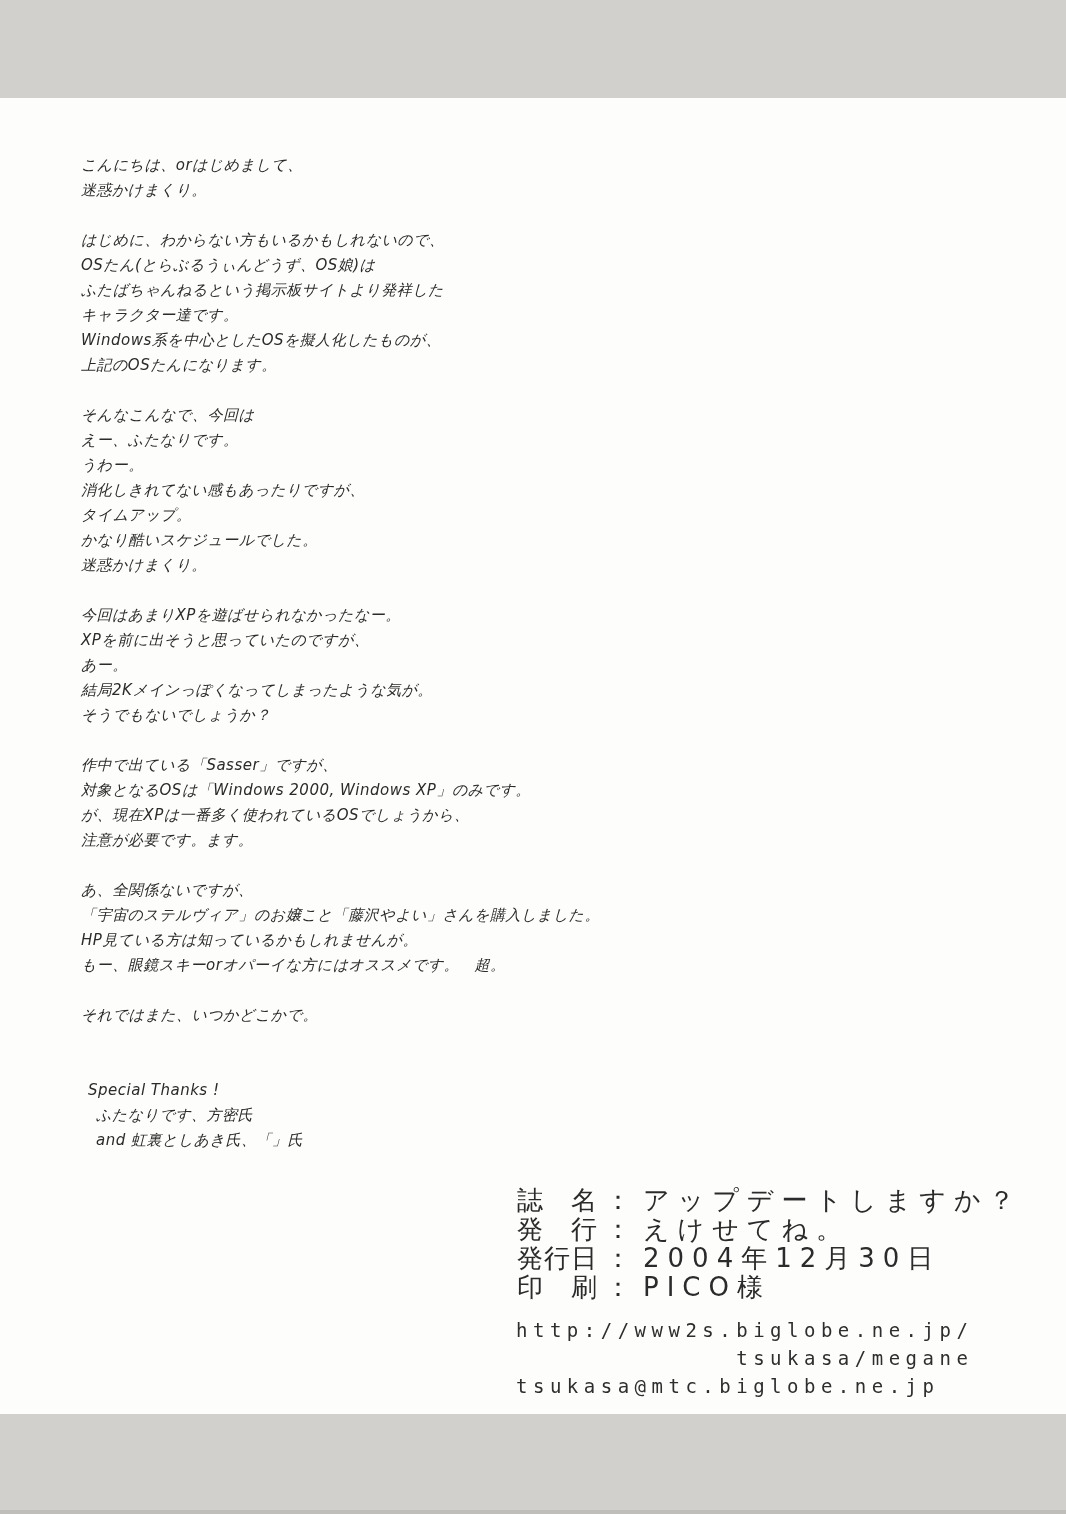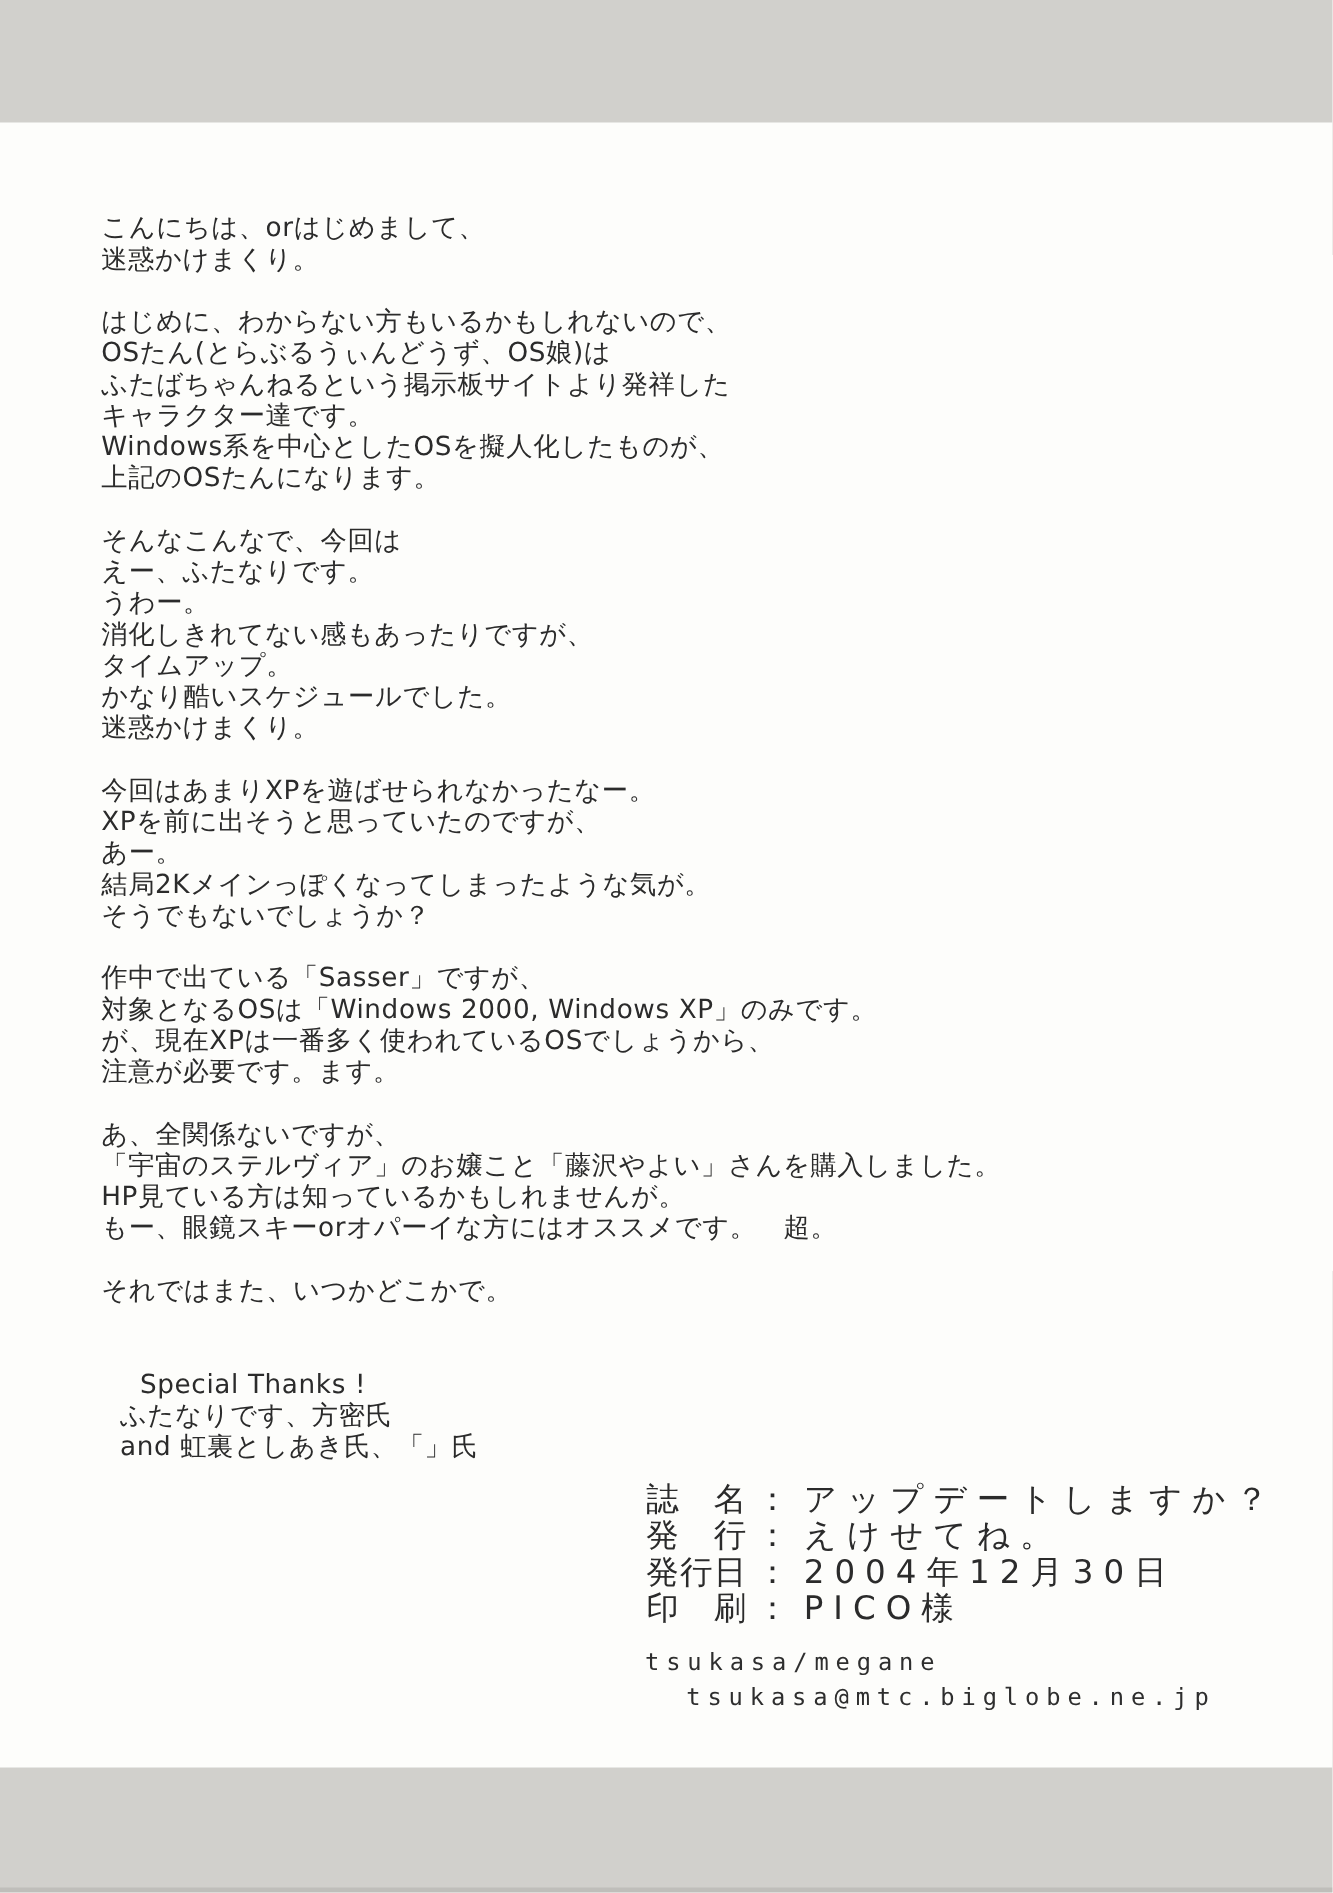--- a/index.html
+++ b/index.html
@@ -26,30 +26,31 @@
     left: 0;
     bottom: 0;
     width: 100%;
     height: 4px;
     background: #bfbeba;
   }
   
   .body-text {
     position: absolute;
     left: 81px;
-    top: 170px;
+    top: 153px;
     width: 860px;
-    font-size: 21px;
+    font-size: 15px;
     line-height: 25px;
     letter-spacing: 0.5px;
+    font-style: italic;
   }
   .paragraph { margin: 0 0 25px 0; }
   .text-line { white-space: nowrap; }
   .special-thanks { margin-top: 50px; }
-  .special-thanks .st-title { padding-left: 7px; white-space: nowrap; margin-left: 24px; }
+  .special-thanks .st-title { padding-left: 7px; white-space: nowrap; }
   .special-thanks .indent { padding-left: 15px; }
   
   .colophon {
     position: absolute;
     left: 517px;
     top: 1186px;
     font-size: 26px;
     line-height: 29px;
   }
   .colophon-row { white-space: nowrap; }
@@ -139,17 +140,18 @@
 <div class="colophon">
 
 <div class="colophon-row"><span class="clabel">誌名</span><span class="ccolon">：</span><span class="cvalue">アップデートしますか？</span></div>
     <div class="colophon-row"><span class="clabel">発行</span><span class="ccolon">：</span><span class="cvalue">えけせてね。</span></div>
     <div class="colophon-row"><span class="clabel">発行日</span><span class="ccolon">：</span><span class="cvalue">2004年12月30日</span></div>
     <div class="colophon-row"><span class="clabel">印刷</span><span class="ccolon">：</span><span class="cvalue">PICO様</span></div>
   </div>
 
 <div class="contact">
 
+<div class="url-line">http://www2s.biglobe.ne.jp/</div>
     <div class="url-line">tsukasa/megane</div>
     <div class="url-line">tsukasa@mtc.biglobe.ne.jp</div>
   </div>
 
 <div class="bottom-shade"></div>
 
 </body></html>

